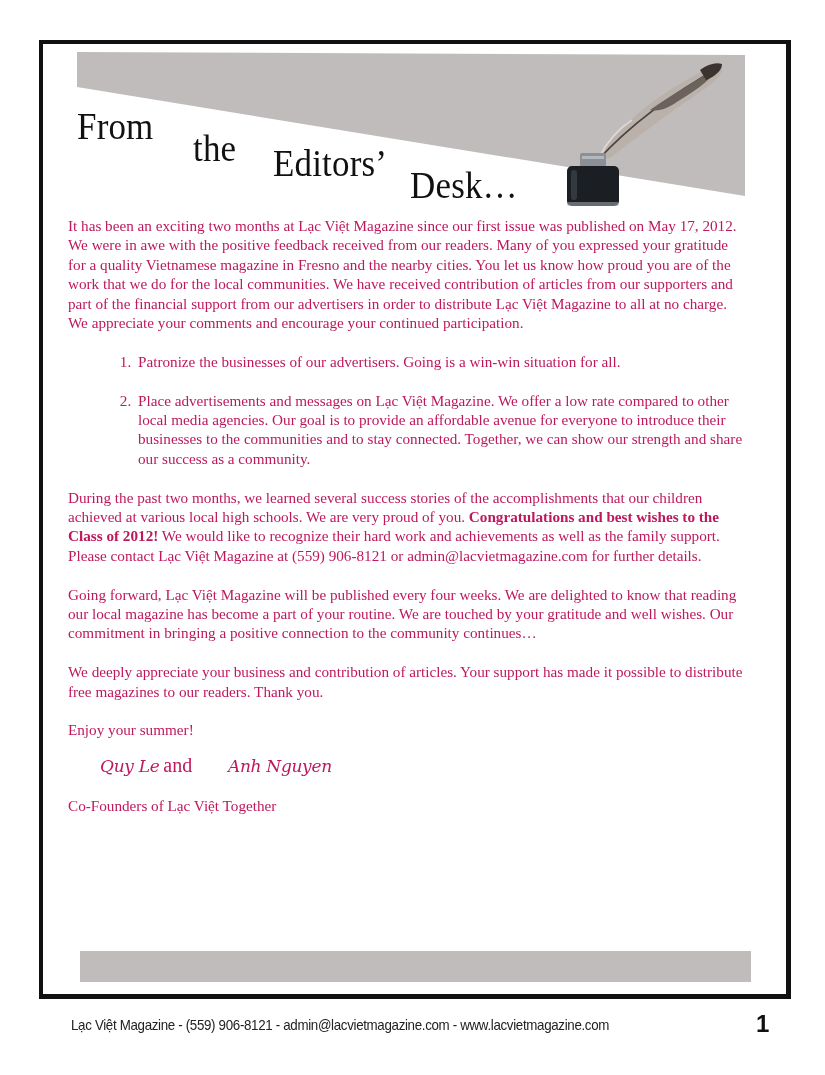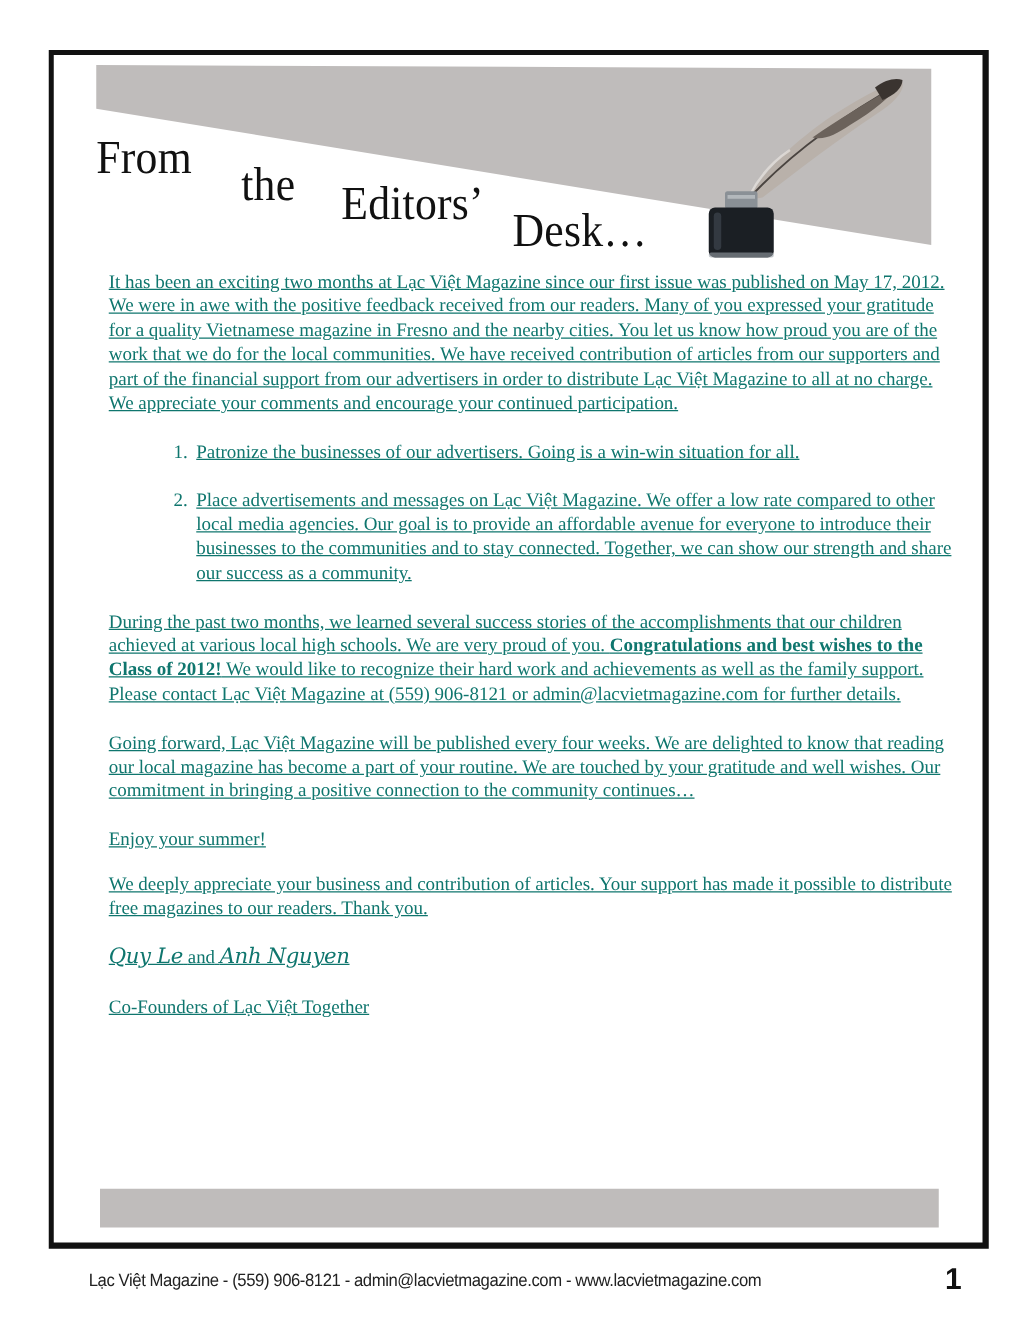--- a/index.html
+++ b/index.html
@@ -9,31 +9,31 @@
     border: 4px solid #111111; border-bottom-width: 5px; border-right-width: 5px;
     box-sizing: content-box; background: #fff;
   }
   .banner { position: absolute; left: 0; top: 0; width: 825px; height: 220px; pointer-events: none; }
   .title-word {
     position: absolute; font-family: "Liberation Serif", "DejaVu Serif", serif;
     color: #111; font-size: 38px; line-height: 1; white-space: nowrap;
     transform: scaleX(0.92); transform-origin: left bottom; letter-spacing: 0.2px;
   }
   .body-text {
-    position: absolute; left: 87px; top: 216px; width: 680px;
+    position: absolute; left: 68px; top: 216px; width: 680px;
     font-family: "Liberation Serif", "DejaVu Serif", serif;
-    font-size: 15.2px; line-height: 19.4px; color: #0f766e; text-decoration: underline;
+    font-size: 15.2px; line-height: 19.4px; color: #be185d;
   }
   .body-text p { margin: 0 0 19.4px 0; }
   .body-text ol { margin: 0 0 19.4px 0; padding-left: 67px; }
   .body-text ol li { margin: 0 0 19.4px 0; padding-left: 3px; }
   .body-text ol li:last-child { margin-bottom: 12px; }
   .signature { margin: 0 0 14px 0; }
-  .sig-name { font-family: "DejaVu Serif", serif; font-style: italic; font-size: 17px; letter-spacing: -0.3px; }
-  .sig-and { font-size: 15px; text-align: center; }
+  .sig-name { font-family: "DejaVu Serif", serif; font-style: italic; font-size: 17px; letter-spacing: -0.3px; margin-left: 32px; }
+  .sig-and { font-size: 20px; text-align: center; }
   strong { font-weight: bold; }
   .bottom-bar { position: absolute; left: 80px; top: 951px; width: 671px; height: 31px; background: #bfbcbb; }
   .footer {
     position: absolute; left: 71px; top: 1017px;
     font-family: "Liberation Sans", "DejaVu Sans", sans-serif;
     font-size: 14.2px; color: #222; letter-spacing: -0.35px;
     transform: scaleX(0.94); transform-origin: left center; white-space: nowrap;
   }
   .page-number {
     position: absolute; left: 756px; top: 1010px;
@@ -71,22 +71,22 @@
 <div class="title-word" style="left:410px; top:166px;">Desk…</div>
 
 <div class="body-text">
   <p>It has been an exciting two months at Lạc Việt Magazine since our first issue was published on May 17, 2012. We were in awe with the positive feedback received from our readers. Many of you expressed your gratitude for a quality Vietnamese magazine in Fresno and the nearby cities. You let us know how proud you are of the work that we do for the local communities. We have received contribution of articles from our supporters and part of the financial support from our advertisers in order to distribute Lạc Việt Magazine to all at no charge. We appreciate your comments and encourage your continued participation.</p>
   <ol>
     <li>Patronize the businesses of our advertisers. Going is a win-win situation for all.</li>
     <li>Place advertisements and messages on Lạc Việt Magazine. We offer a low rate compared to other local media agencies. Our goal is to provide an affordable avenue for everyone to introduce their businesses to the communities and to stay connected. Together, we can show our strength and share our success as a community.</li>
   </ol>
   <p><span>During the past two months, we learned several success stories of the accomplishments that our children achieved at various local high schools. We are very proud of you. </span><strong>Congratulations and best wishes to the Class of 2012!</strong><span> We would like to recognize their hard work and achievements as well as the family support. Please contact Lạc Việt Magazine at (559) 906-8121 or admin@lacvietmagazine.com for further details.</span></p>
   <p>Going forward, Lạc Việt Magazine will be published every four weeks. We are delighted to know that reading our local magazine has become a part of your routine. We are touched by your gratitude and well wishes. Our commitment in bringing a positive connection to the community continues…</p>
+  <p>We deeply appreciate your business and contribution of articles. Your support has made it possible to distribute free magazines to our readers. Thank you.</p>
   <p style="margin-bottom:16px;">Enjoy your summer!</p>
-  <p>We deeply appreciate your business and contribution of articles. Your support has made it possible to distribute free magazines to our readers. Thank you.</p>
   <p class="signature"><span class="sig-name">Quy Le</span> <span class="sig-and">and</span> <span class="sig-name">Anh Nguyen</span></p>
   <p>Co-Founders of Lạc Việt Together</p>
 </div>
 
 <div class="bottom-bar"></div>
 
 <div class="footer">Lạc Việt Magazine - (559) 906-8121 - admin@lacvietmagazine.com - www.lacvietmagazine.com</div>
 <div class="page-number">1</div>
 
 </body></html>

